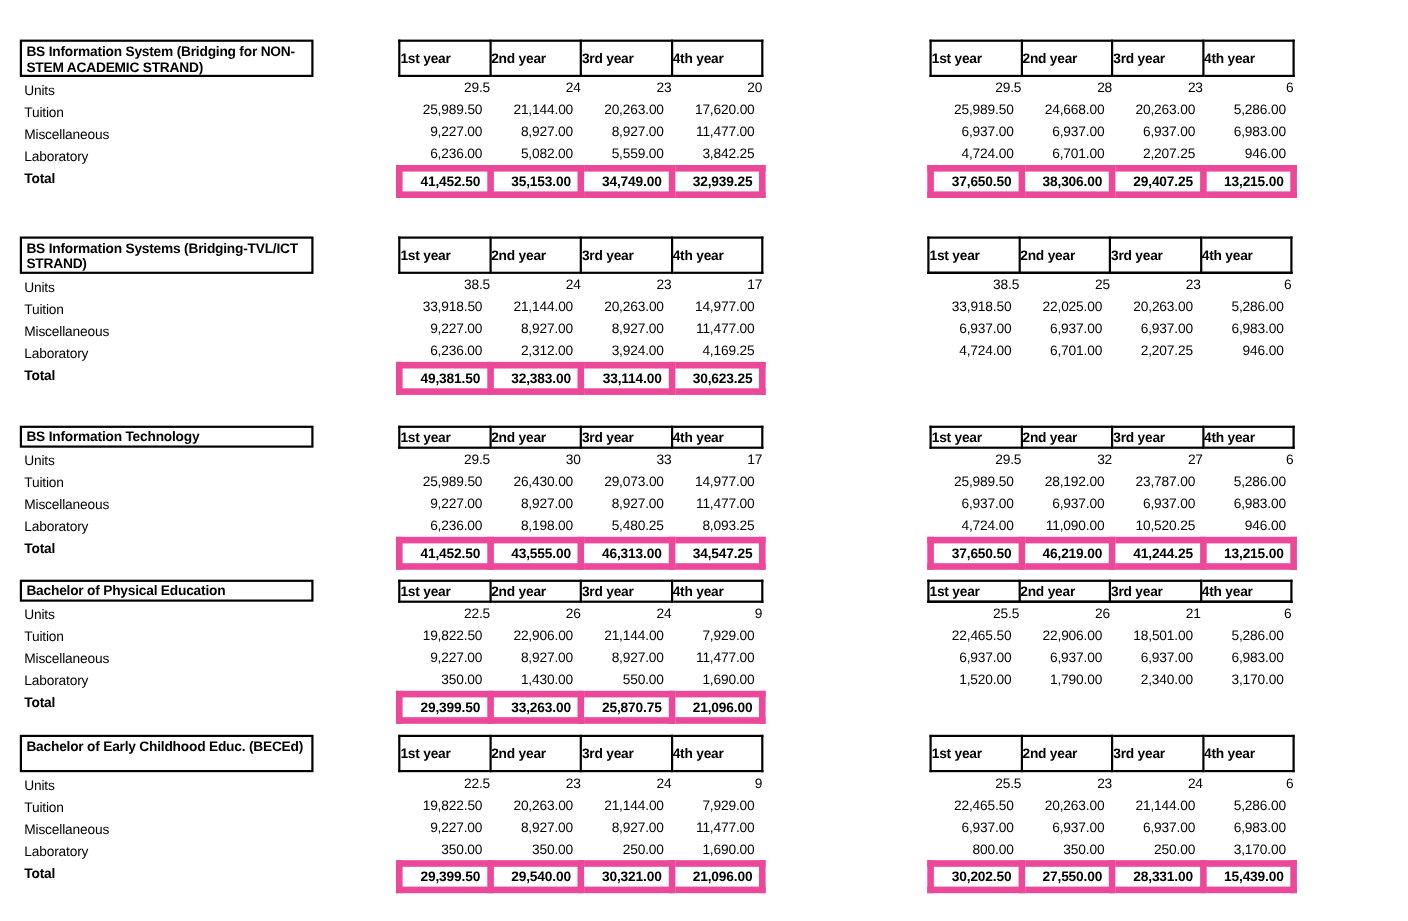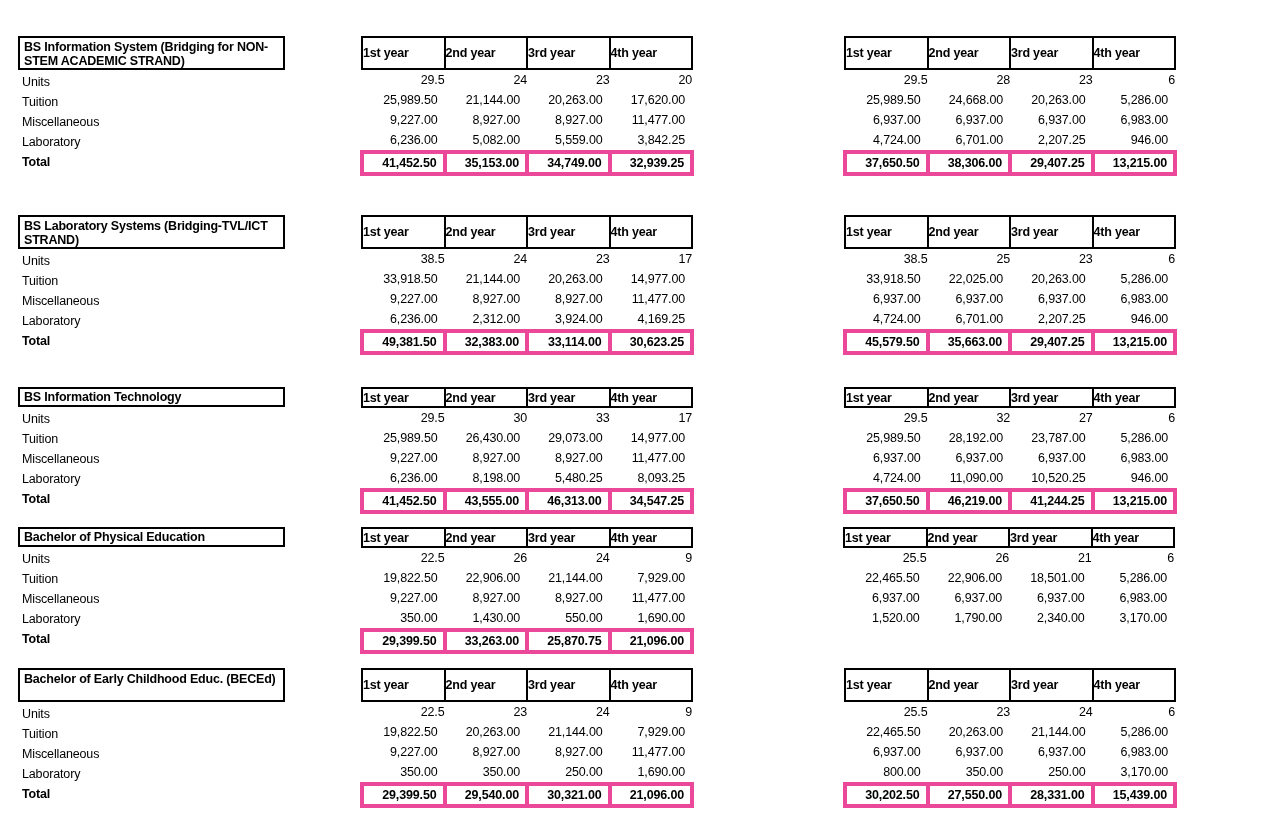--- a/index.html
+++ b/index.html
@@ -91,21 +91,21 @@
     border: none;
     height: 20px;
     padding: 0 7px 0 0;
     text-align: right;
     vertical-align: middle;
     background: #ffffff;
   }
   .num-table td.center { padding-right: 0; }
 
   .num-table tr.total-row td {
-    border: 4px solid #ec4899;
+    border: 6px solid #ec4899;
     font-weight: bold;
     height: 18px;
     padding: 0 6px 0 0;
   }
 </style>
 </head>
 <body>
 
 <div id="sheet">
     <div class="block" style="top: 36px;">
@@ -208,21 +208,21 @@
           <tr class="total-row">
             <td>37,650.50</td>
             <td>38,306.00</td>
             <td>29,407.25</td>
             <td>13,215.00</td>
           </tr>
         </tbody>
       </table>
     </div>
     <div class="block" style="top: 215px;">
-      <div class="title-box two-line" style="top: 0px;">BS Laboratory Systems (Bridging-TVL/ICT STRAND)</div>
+      <div class="title-box two-line" style="top: 0px;">BS Information Systems (Bridging-TVL/ICT STRAND)</div>
       <div class="row-labels" style="top: 36px;">
         <div>Units</div>
         <div>Tuition</div>
         <div>Miscellaneous</div>
         <div>Laboratory</div>
         <div class="total-label">Total</div>
       </div>
       <table class="num-table left two-line" style="top: 0px;">
         <colgroup>
           <col>
@@ -303,26 +303,20 @@
             <td>6,937.00</td>
             <td>6,937.00</td>
             <td>6,937.00</td>
             <td>6,983.00</td>
           </tr>
           <tr>
             <td>4,724.00</td>
             <td>6,701.00</td>
             <td>2,207.25</td>
             <td>946.00</td>
-          </tr>
-          <tr class="total-row">
-            <td>45,579.50</td>
-            <td>35,663.00</td>
-            <td>29,407.25</td>
-            <td>13,215.00</td>
           </tr>
         </tbody>
       </table>
     </div>
     <div class="block" style="top: 387px;">
       <div class="title-box one-line" style="top: 0px;">BS Information Technology</div>
       <div class="row-labels" style="top: 22px;">
         <div>Units</div>
         <div>Tuition</div>
         <div>Miscellaneous</div>

